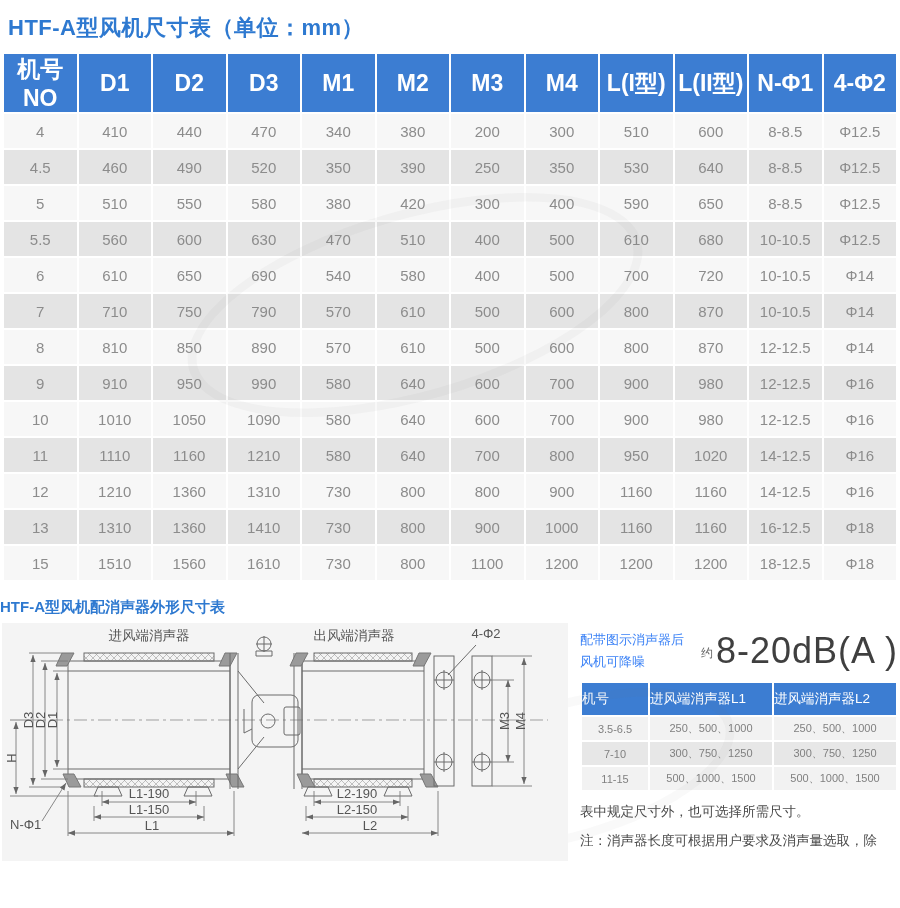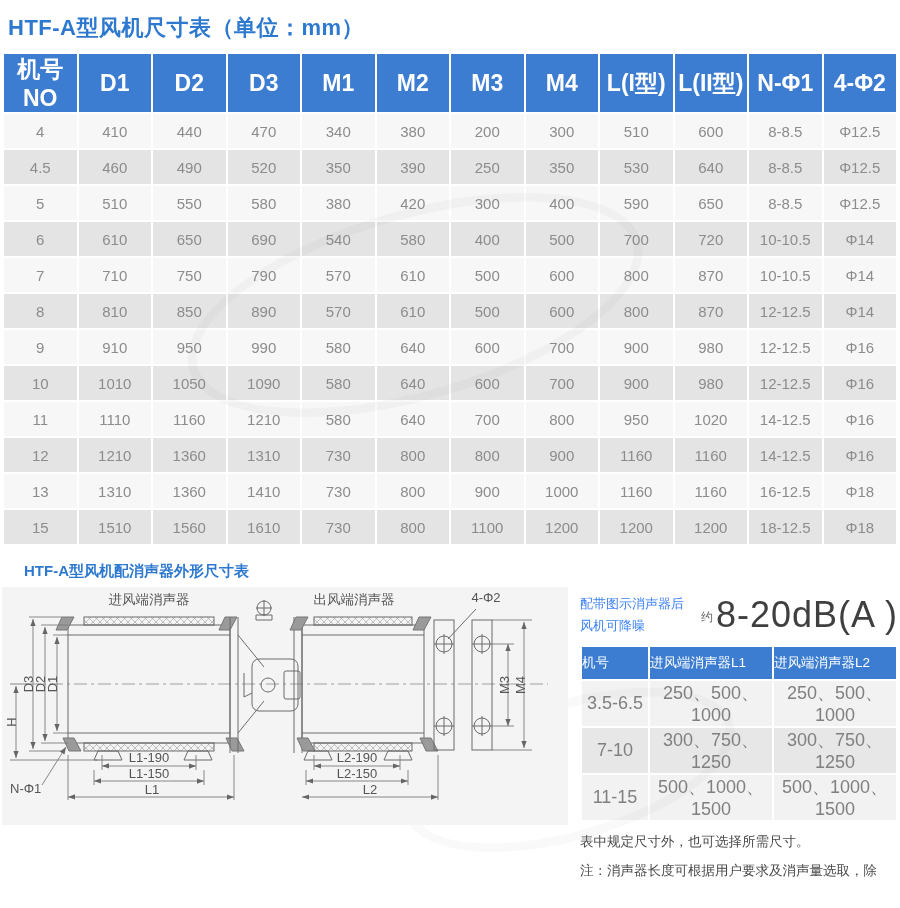--- a/index.html
+++ b/index.html
@@ -7,21 +7,21 @@
     width: 900px; height: 908px; position: relative; overflow: hidden;
     background: #ffffff;
     font-family: "Liberation Sans", "DejaVu Sans", sans-serif;
   }
   .page-title {
     color: #2e79d0; font-size: 22px; font-weight: bold;
     margin: 13px 0 9px 8px; letter-spacing: 0.5px;
   }
   .section-title {
     color: #2e79d0; font-size: 15px; font-weight: bold;
-    margin: 16px 0 6px 24px;
+    margin: 16px 0 6px 0;
   }
   
   table.main {
     width: 896px; margin-left: 2px;
     border-collapse: separate; border-spacing: 2px 2px;
     table-layout: fixed;
   }
   table.main th {
     background: #3c7dd2; color: #fff; font-weight: bold;
     font-size: 23px; height: 42px; text-align: center;
@@ -46,21 +46,21 @@
   table.panel-table {
     width: 100%; border-collapse: separate; border-spacing: 2px 2px;
     table-layout: fixed;
   }
   table.panel-table col.c0 { width: 66px; }
   table.panel-table th {
     background: #3c7dd2; color: #fff; font-weight: normal;
     font-size: 13.5px; height: 32px; text-align: left;
   }
   table.panel-table td {
-    color: #808080; font-size: 18px; height: 23px; text-align: center;
+    color: #808080; font-size: 11px; height: 23px; text-align: center;
   }
   table.panel-table tbody tr:nth-child(odd) td  { background: #f2f2f2; }
   table.panel-table tbody tr:nth-child(even) td { background: #e7e7e7; }
   table.panel-table tbody td:last-child {
     background-image: linear-gradient(rgba(0,0,0,0.05), rgba(0,0,0,0.05));
   }
   .note { color: #4a4a4a; font-size: 13.5px; line-height: 2.1; margin-top: 6px; }
   
   .wm {
     position: absolute; border: 9px solid rgba(120,120,120,0.05);
@@ -129,20 +129,34 @@
         <td>510</td>
         <td>550</td>
         <td>580</td>
         <td>380</td>
         <td>420</td>
         <td>300</td>
         <td>400</td>
         <td>590</td>
         <td>650</td>
         <td>8-8.5</td>
+        <td>Φ12.5</td>
+      </tr>
+      <tr>
+        <td>5.5</td>
+        <td>560</td>
+        <td>600</td>
+        <td>630</td>
+        <td>470</td>
+        <td>510</td>
+        <td>400</td>
+        <td>500</td>
+        <td>610</td>
+        <td>680</td>
+        <td>10-10.5</td>
         <td>Φ12.5</td>
       </tr>
       <tr>
         <td>6</td>
         <td>610</td>
         <td>650</td>
         <td>690</td>
         <td>540</td>
         <td>580</td>
         <td>400</td>

